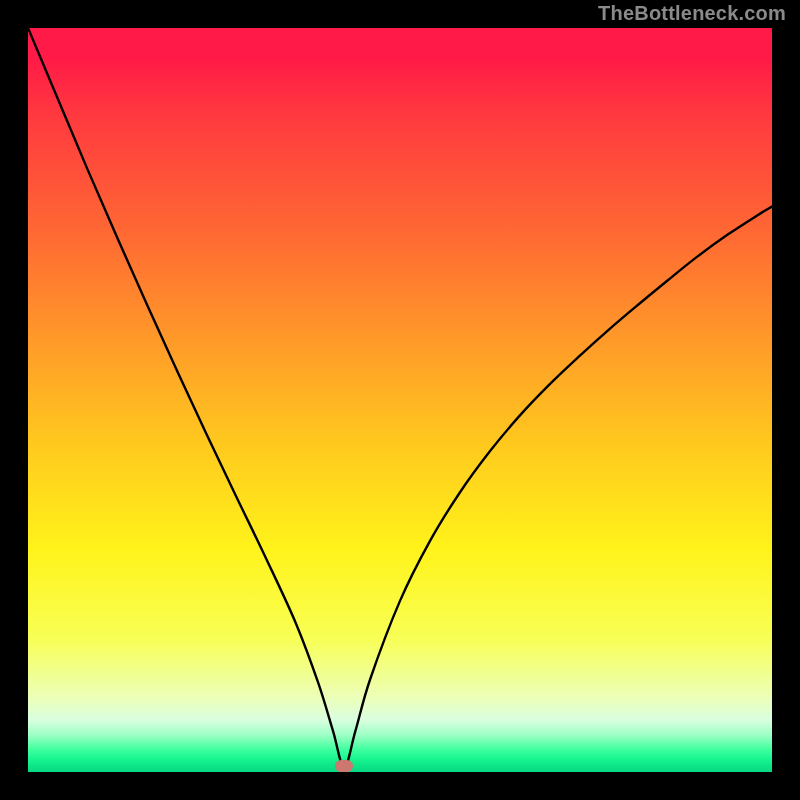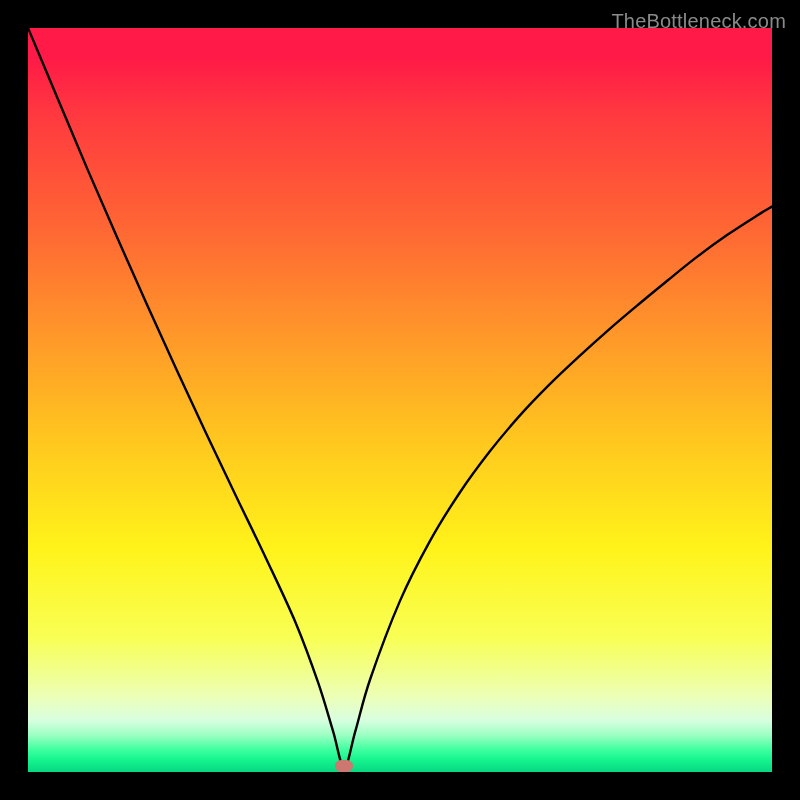--- a/index.html
+++ b/index.html
@@ -62,25 +62,25 @@
   .marker {
     position: absolute;
     width: 18px;
     height: 12px;
     border-radius: 6px;
     background: #cc776f;
     transform: translate(-50%, -50%);
   }
   .watermark {
     position: absolute;
-    top: 10px;
+    top: 2px;
     right: 14px;
     color: #8a8a8a;
     font-size: 20px;
-    font-weight: 400;
+    font-weight: 700;
     letter-spacing: 0.2px;
   }
 </style>
 </head>
 <body>
 
 <div class="frame">
   <div class="plot-area">
     <div class="gradient"></div>
     <svg class="curve-svg" viewBox="0 0 744 744" preserveAspectRatio="none">

